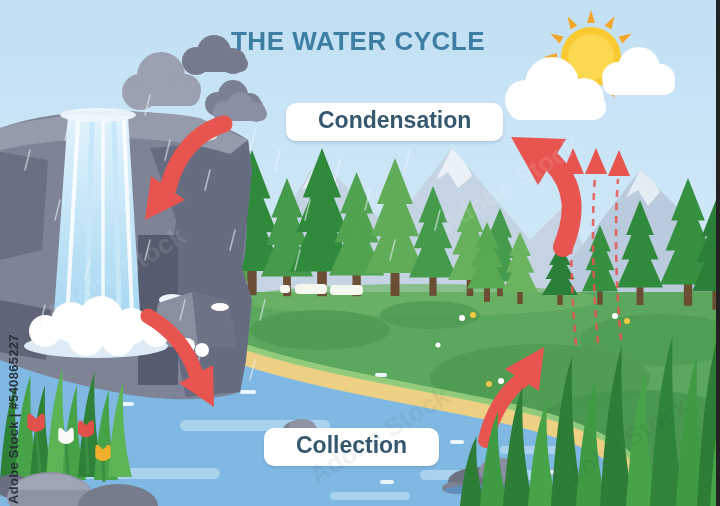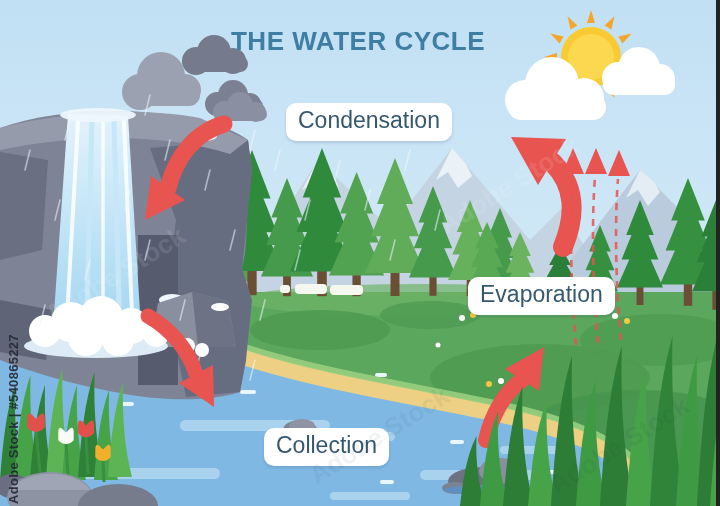--- a/index.html
+++ b/index.html
@@ -13,21 +13,21 @@
     position:relative;width:716px;height:506px;overflow:hidden;
     font-family:"Liberation Sans",sans-serif;background:#cfe8f6;
   }
   .scene svg{position:absolute;left:0;top:0;}
   .title{
     position:absolute;top:26px;left:0;width:100%;text-align:center;
     font-size:26px;font-weight:bold;letter-spacing:.5px;color:var(--title-color);
   }
   .stage-label{
     position:absolute;background:var(--label-bg);color:var(--label-text);
-    font-size:23px;font-weight:normal;padding:4px 12px 7px;border-radius:10px;
+    font-size:23px;font-weight:bold;padding:4px 32px 7px;border-radius:10px;
     box-shadow:0 2px 3px rgba(50,80,110,.18);white-space:nowrap;
   }
   #lbl-condensation{left:286px;top:103px;}
   #lbl-precipitation{left:45px;top:237px;font-size:22px;}
   #lbl-evaporation{left:468px;top:277px;}
   #lbl-collection{left:264px;top:428px;}
   .watermark-side{
     position:absolute;left:6px;top:504px;transform:rotate(-90deg);
     transform-origin:0 0;font-size:13px;font-weight:bold;color:#252a35;
     opacity:.92;white-space:nowrap;letter-spacing:.3px;
@@ -345,21 +345,20 @@
     <use href="#bladeP" transform="translate(626,371) scale(1.35,1.35)" fill="#46a348"></use>
     <use href="#bladeP" transform="translate(650,336) scale(1.5,1.7)" fill="#2f8439"></use>
     <use href="#bladeP" transform="translate(676,356) scale(1.4,1.5)" fill="#3f9a44"></use>
     <use href="#bladeP" transform="translate(697,331) scale(1.45,1.75)" fill="#2e7d36"></use>
     <use href="#bladeP" transform="translate(710,366) scale(1.3,1.4)" fill="#46a348"></use>
   </g>
 </svg>
 
   <div class="title">THE WATER CYCLE</div>
   <div class="stage-label" id="lbl-condensation">Condensation</div>
-  <div class="stage-label" id="lbl-evaporation">Evaporation</div>
   <div class="stage-label" id="lbl-collection">Collection</div>
 
   <div class="watermark-side">Adobe Stock | #540865227</div>
   <div class="ghost" style="left:36px;top:260px;">Adobe Stock</div>
   <div class="ghost" style="left:430px;top:170px;">Adobe Stock</div>
   <div class="ghost dark" style="left:300px;top:420px;">Adobe Stock</div>
   <div class="ghost dark" style="left:540px;top:430px;">Adobe Stock</div>
 </div>
 
 </body></html>

